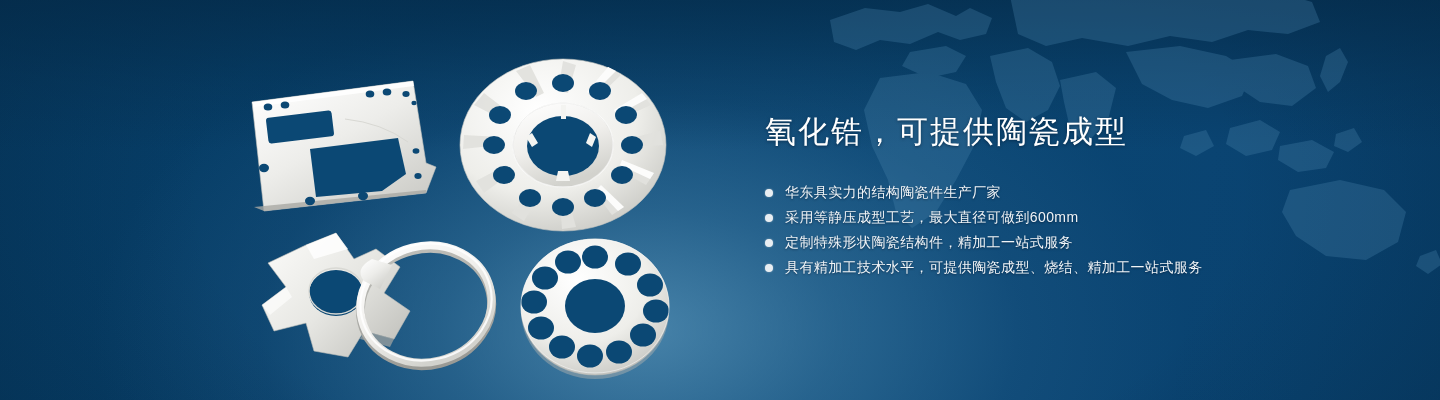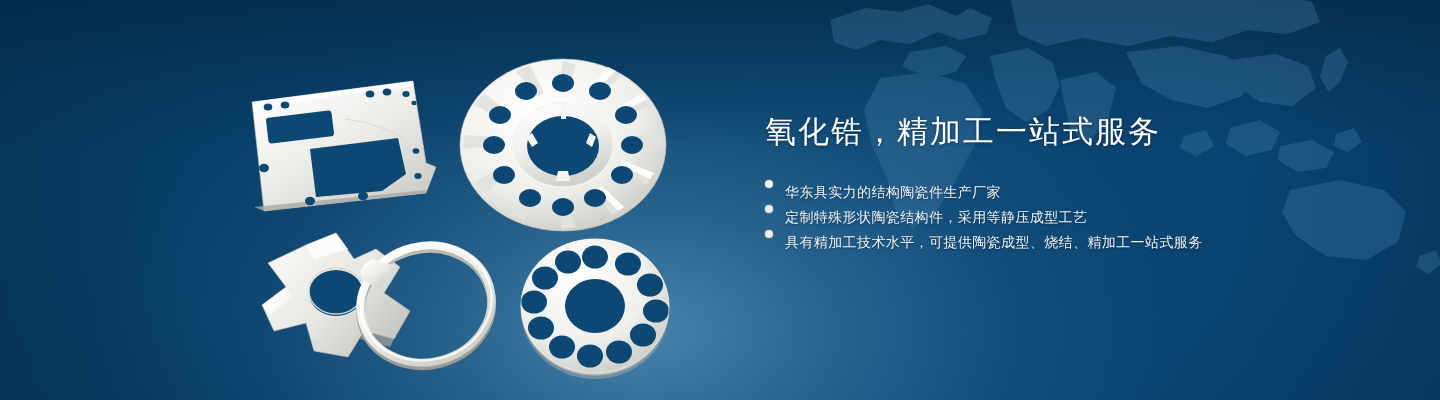--- a/index.html
+++ b/index.html
@@ -57,21 +57,21 @@
     color:#ffffff;
     font-size:31px;
     line-height:40px;
     letter-spacing:2px;
     font-weight:400;
     text-shadow:0 1px 3px rgba(0,20,40,0.55);
     white-space:nowrap;
   }
   .bullets{ margin-top:28px; list-style:none; }
   .bullet{
-    display:flex; 
+    display:flex; align-items:center;
     height:25px;
     margin-bottom:0px;
   }
   .bullet-dot{
     width:8px; height:8px; border-radius:50%;
     background:#e9eef2;
     margin-right:12px;
     flex:0 0 auto;
     box-shadow:0 0 2px rgba(255,255,255,0.45);
   }
@@ -259,29 +259,33 @@
           <ellipse cx="14" cy="67" rx="13" ry="11.5"></ellipse>
           <ellipse cx="25" cy="43" rx="13" ry="11.5"></ellipse>
           <ellipse cx="48" cy="27" rx="13" ry="11.5"></ellipse>
         </g>
         <ellipse cx="75" cy="71" rx="74" ry="67" fill="none" stroke="#ffffff" stroke-width="1" opacity="0.5"></ellipse>
       </g>
     </svg>
   </div>
 
   <div class="text-block">
-    <div class="headline">氧化锆，精加工一站式服务</div>
+    <div class="headline">氧化锆，可提供陶瓷成型</div>
     <ul class="bullets">
       <li class="bullet">
         <span class="bullet-dot"></span>
         <span class="bullet-text">华东具实力的结构陶瓷件生产厂家</span>
       </li>
       <li class="bullet">
         <span class="bullet-dot"></span>
-        <span class="bullet-text">定制特殊形状陶瓷结构件，采用等静压成型工艺</span>
+        <span class="bullet-text">采用等静压成型工艺，最大直径可做到600mm</span>
+      </li>
+      <li class="bullet">
+        <span class="bullet-dot"></span>
+        <span class="bullet-text">定制特殊形状陶瓷结构件，精加工一站式服务</span>
       </li>
       <li class="bullet">
         <span class="bullet-dot"></span>
         <span class="bullet-text">具有精加工技术水平，可提供陶瓷成型、烧结、精加工一站式服务</span>
       </li>
     </ul>
   </div>
 
 </div>
 

